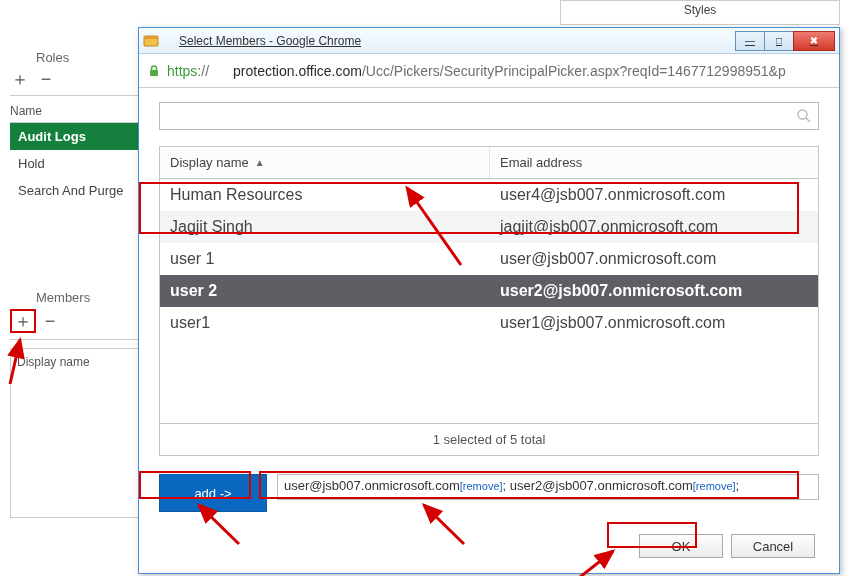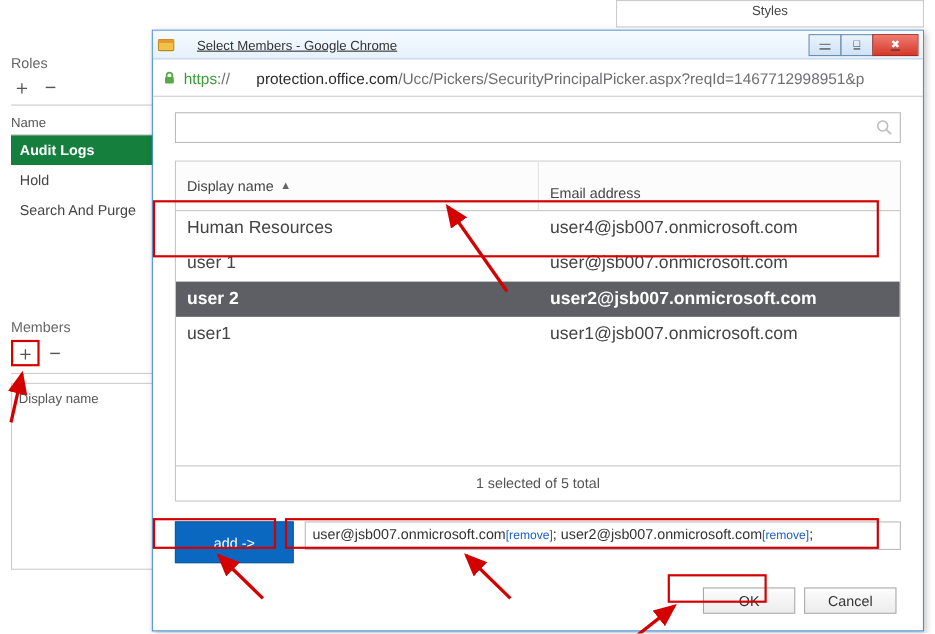--- a/index.html
+++ b/index.html
@@ -2,21 +2,21 @@
 <html><head>
 <meta charset="utf-8">
 <style>
   * { box-sizing: border-box; margin: 0; padding: 0; font-family: "Segoe UI", Arial, sans-serif; }
   body { background: #fff; width: 850px; height: 576px; position: relative; overflow: hidden; color: #333; font-size: 13px; }
 
   .bg-panel { position: absolute; border: 1px solid #ccc; background: #fff; }
   .styles-box { left: 560px; top: 0; width: 280px; height: 25px; border-bottom: 1px solid #ccc; text-align: center; line-height: 18px; font-size: 12px; color: #444; }
 
   .left-col { position: absolute; left: 10px; top: 50px; width: 150px; }
-  .section-heading { color: #666; font-size: 13px; margin-bottom: 4px; }
+  .section-heading { color: #666; font-size: 13px; margin-bottom: 4px; margin-left: 26px; }
   .pm-row { display: flex; gap: 6px; margin-bottom: 6px; }
   .plus, .minus { font-size: 18px; font-weight: 300; color: #555; cursor: pointer; width: 20px; text-align: center; line-height: 20px; }
   .thin-sep { border-top: 1px solid #ccc; margin: 4px 0 8px 0; }
   .col-header { font-size: 12px; color: #555; margin-bottom: 4px; }
   .role-list { border-top: 1px solid #ccc; }
   .role-item { padding: 6px 8px; font-size: 13px; color: #444; cursor: pointer; }
   .role-item.selected { background: #15803d; color: #fff; font-weight: 600; }
 
   .members-block { position: absolute; left: 10px; top: 290px; width: 150px; }
   .members-pm { display: flex; gap: 4px; align-items: center; margin: 4px 0 6px 0; }
@@ -40,21 +40,21 @@
   .url .host { color: #2b2b2d; padding-left: 24px; }
 
   .content { padding: 14px 20px 10px 20px; position: relative; height: calc(100% - 60px); }
   .search-box { border: 1px solid #bbb; height: 28px; position: relative; }
   .search-box .mag { position: absolute; right: 6px; top: 5px; width: 16px; height: 16px; opacity: .5; }
 
   .table-wrap { border: 1px solid #c6c6c6; margin-top: 16px; height: 310px; display: flex; flex-direction: column; }
   .thead { display: flex; border-bottom: 1px solid #c6c6c6; background: #fcfcfc; }
   .th { padding: 8px 10px; font-size: 13px; color: #444; }
   .th.dn { flex: 0 0 330px; display: flex; align-items: center; gap: 6px; border-right: 1px solid #e3e3e3; }
-  .th.em { flex: 1; margin-top: 13px; }
+  .th.em { flex: 1; }
   .sort-icon { font-size: 10px; color: #666; }
 
   .tbody { flex: 1; overflow: hidden; }
   .tr { display: flex; padding: 4px 0; cursor: pointer; }
   .td { padding: 3px 10px; font-size: 16px; color: #444; }
   .td.dn { flex: 0 0 330px; }
   .td.em { flex: 1; }
   .tr.selected { background: #5d5f64; color: #fff; }
   .tr.selected .td { color: #fff; font-weight: 600; }
   .tr.hover { background: #f3f4f6; }
@@ -158,20 +158,24 @@
           <span>Display name</span>
           <span class="sort-icon">▲</span>
         </div>
         <div class="th em">Email address</div>
       </div>
       <div class="tbody">
         <div class="tr">
           <div class="td dn">Human Resources</div>
             <div class="td em">user4@jsb007.onmicrosoft.com</div>
         </div>
+        <div class="tr hover">
+          <div class="td dn">Jagjit Singh</div>
+            <div class="td em">jagjit@jsb007.onmicrosoft.com</div>
+        </div>
         <div class="tr">
           <div class="td dn">user 1</div>
             <div class="td em">user@jsb007.onmicrosoft.com</div>
         </div>
         <div class="tr selected">
           <div class="td dn">user 2</div>
             <div class="td em">user2@jsb007.onmicrosoft.com</div>
         </div>
         <div class="tr">
           <div class="td dn">user1</div>

